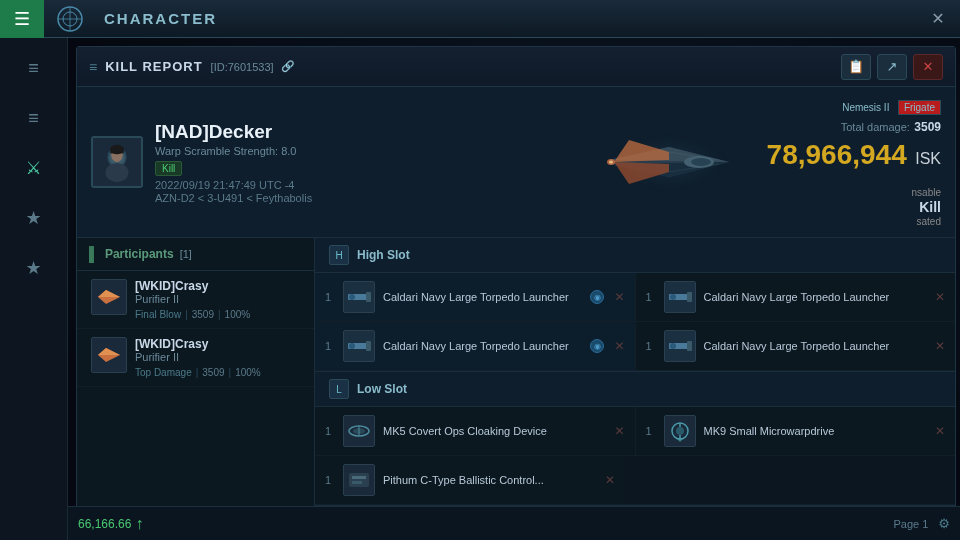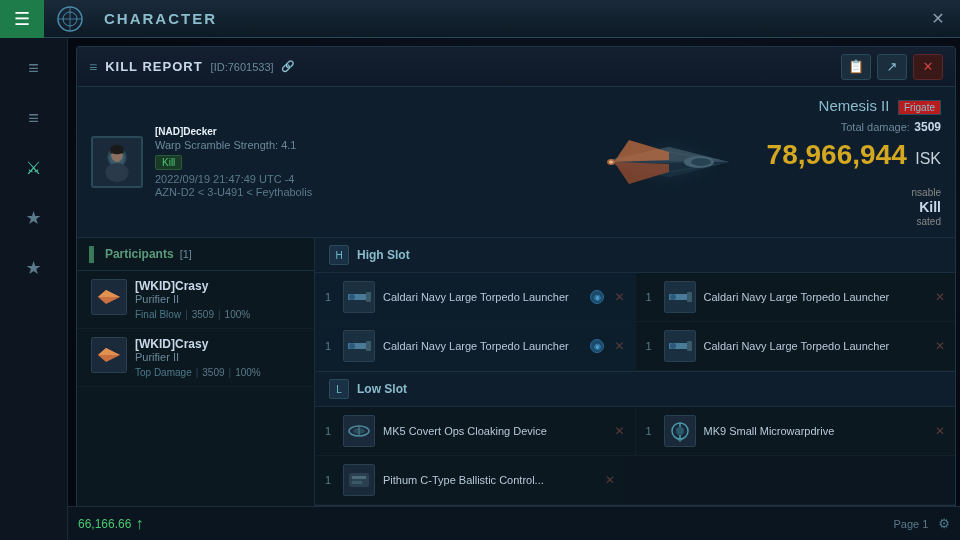--- a/index.html
+++ b/index.html
@@ -170,21 +170,21 @@
       display: flex; align-items: center; justify-content: center;
       position: relative;
     }
     .avatar-img {
       width: 100%; height: 100%;
       background: linear-gradient(135deg, #1a3a4a 0%, #0d1a2a 100%);
       display: flex; align-items: center; justify-content: center;
     }
     .victim-info { flex: 1; }
     .victim-name {
-      font-size: 10px;
+      font-size: 19px;
       font-weight: bold;
       color: #e8f0f8;
     }
     .victim-stats {
       font-size: 11px;
       color: #6a8a9a;
       margin-top: 2px;
     }
     .kill-tag {
       display: inline-block;
@@ -213,21 +213,21 @@
       display: flex; align-items: center; justify-content: center;
       position: relative;
     }
 
     
     .kill-stats-right {
       text-align: right;
       min-width: 180px;
     }
     .ship-class {
-      font-size: 15px;
+      font-size: 10px;
       color: #8abccc;
       text-align: right;
     }
     .ship-class-tag {
       display: inline-block;
       background: #b91c1c;
       border: 1px solid #2a4a5a;
       color: #8abccc;
       font-size: 10px;
       padding: 1px 5px;
@@ -505,21 +505,21 @@
             <ellipse cx="25" cy="36" rx="12" ry="10" fill="#2a3a4a"></ellipse>
 
             <ellipse cx="25" cy="12" rx="7" ry="5" fill="#1a1a1a"></ellipse>
             <rect x="18" y="10" width="14" height="6" fill="#1a1a1a"></rect>
           </svg>
         </div>
       </div>
 
       <div class="victim-info">
         <div class="victim-name">[NAD]Decker</div>
-        <div class="victim-stats">Warp Scramble Strength: 4.1</div>
+        <div class="victim-stats">Warp Scramble Strength: 8.0</div>
         <div>
           <span class="kill-tag">Kill</span>
         </div>
         <div class="kill-time">2022/09/19 21:47:49 UTC -4</div>
         <div class="kill-location">AZN-D2 &lt; 3-U491 &lt; Feythabolis</div>
       </div>
 
       <div class="ship-image-area">
         <svg class="ship-svg" width="160" height="80" viewBox="0 0 160 80">
 

